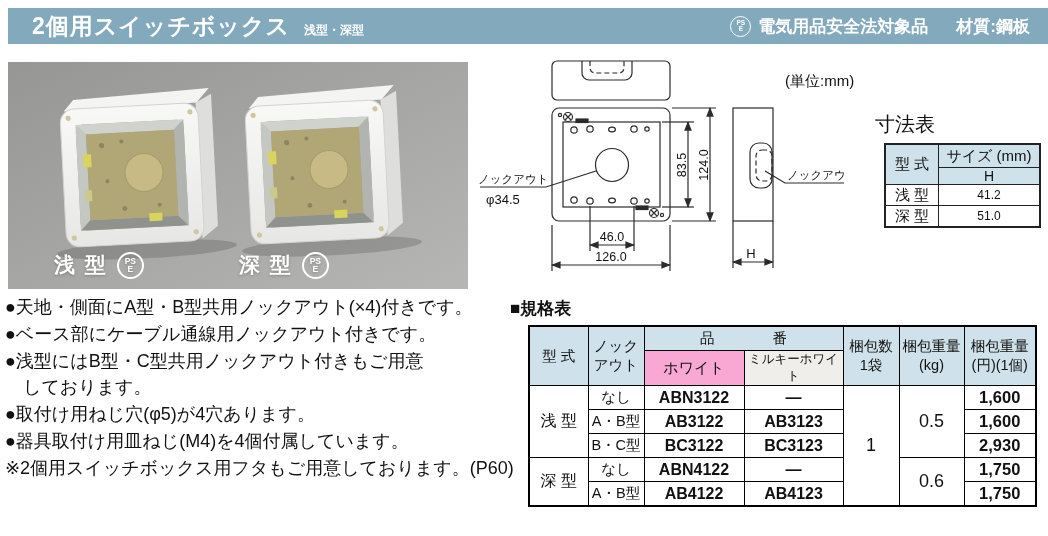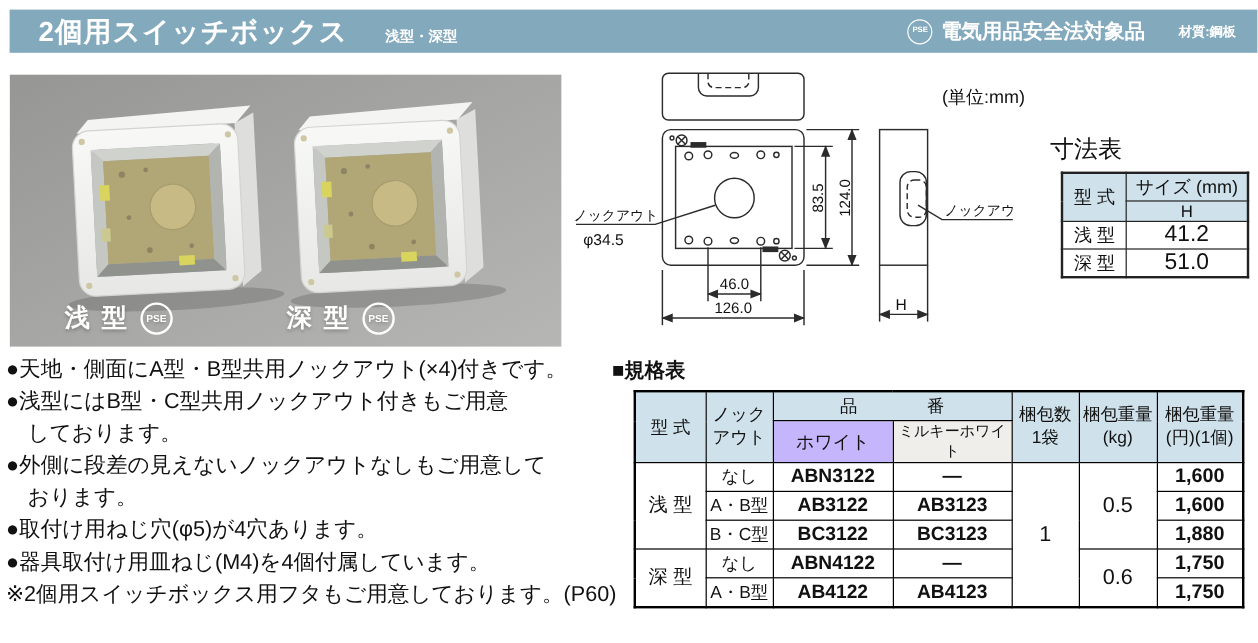--- a/index.html
+++ b/index.html
@@ -4,28 +4,28 @@
 <style>
   html,body{margin:0;padding:0;}
   body{
     width:1048px;height:536px;background:#ffffff;color:#111;
     font-family:"Liberation Sans","DejaVu Sans",sans-serif;
     position:relative;overflow:hidden;
   }
   
   .topbar{position:absolute;left:8px;top:8px;width:1040px;height:36px;background:#83a9bd;
     display:flex;align-items:center;justify-content:space-between;color:#fff;box-sizing:border-box;}
-  .topbar-left{display:flex;align-items:baseline;padding-left:24px;gap:17px;}
+  .topbar-left{display:flex;align-items:baseline;padding-left:24px;}
   .title{font-size:23px;font-weight:bold;letter-spacing:1px;}
   .subtitle{font-size:12px;font-weight:bold;margin-left:14px;}
   .topbar-right{display:flex;align-items:center;padding-right:18px;}
   .safety{font-size:17px;font-weight:bold;margin-left:7px;}
-  .material{font-size:11px;font-weight:bold;margin-left:28px;}
-  
-  .pse{display:inline-flex;align-items:center;justify-content:center;
+  .material{font-size:17px;font-weight:bold;margin-left:28px;}
+  
+  .pse{display:inline-flex;flex-direction:column;align-items:center;justify-content:center;
     border:1.6px solid #fff;border-radius:50%;width:21px;height:21px;font-weight:bold;
     line-height:1;box-sizing:border-box;flex:none;}
   .pse span{display:block;font-size:6.5px;letter-spacing:0;}
   .pse-lg{width:27px;height:27px;border-width:2px;}
   .pse-lg span{font-size:8.5px;}
   
   .photo{position:absolute;left:8px;top:62px;width:460px;height:227px;}
   .photo svg{display:block;}
   .photo-label{position:absolute;display:flex;align-items:center;gap:9px;color:#fff;
     font-size:21px;font-weight:bold;letter-spacing:2px;text-shadow:0 1px 3px rgba(0,0,0,.25);}
@@ -39,32 +39,32 @@
   .dim-block{position:absolute;left:873px;top:111px;}
   .dim-title{font-size:20px;margin:0 0 5px 2px;}
   .dim-tbl{border-collapse:collapse;border:2px solid #222;margin-left:11px;table-layout:fixed;}
   .dim-tbl th,.dim-tbl td{border:1px solid #222;text-align:center;vertical-align:middle;padding:0;}
   .dim-tbl th{background:#cfe1ea;font-weight:normal;font-size:15px;}
   .dim-tbl .c-model{width:52px;}
   .dim-tbl .c-size{width:100px;}
   .dim-tbl .r-size{height:22px;}
   .dim-tbl .r-sub{height:16px;font-size:14px;}
   .dim-tbl td{height:20px;font-size:15px;}
-  .dim-tbl td.val{font-size:19px;}
+  .dim-tbl td.val{font-size:12px;}
   
   .bullets{position:absolute;left:5px;top:294px;width:522px;font-size:18px;line-height:26.8px;}
   .bullet{white-space:pre-line;}
   
   .spec-title{position:absolute;left:510px;top:297px;font-size:17px;font-weight:bold;}
   .spec-tbl{position:absolute;left:528px;top:325px;border-collapse:collapse;border:2px solid #000;table-layout:fixed;}
   .spec-tbl th,.spec-tbl td{border:1px solid #000;text-align:center;vertical-align:middle;padding:0;overflow:hidden;}
   .spec-tbl th{background:#cfe1ea;font-weight:normal;font-size:14.5px;}
   .spec-tbl thead tr:first-child th{height:23px;}
   .spec-tbl thead tr:last-child th{height:23px;}
-  .spec-tbl th.white-col{background:#c4b5fd;font-size:15px;}
+  .spec-tbl th.white-col{background:#f9a8d4;font-size:15px;}
   .spec-tbl th.milky-col{background:#efeeea;font-size:12.5px;}
   .pre{white-space:pre-line;line-height:1.3;}
   .spec-tbl td{height:23px;font-size:18px;}
   .spec-tbl td.model{font-size:16px;}
   .spec-tbl td.ko{font-size:14.5px;}
   .spec-tbl td.code{font-weight:bold;font-size:16px;}
   .spec-tbl td.price{font-weight:bold;font-size:16.5px;}
 </style>
 </head>
 <body>
@@ -229,24 +229,23 @@
     <tr>
       <td>深 型</td>
       <td class="val">51.0</td>
     </tr>
   </tbody>
     </table>
 </div>
 
 <div class="bullets">
   <div class="bullet">●天地・側面にA型・B型共用ノックアウト(×4)付きです。</div>
+  <div class="bullet">●ベース部にケーブル通線用ノックアウト付きです。</div>
   <div class="bullet">●浅型にはB型・C型共用ノックアウト付きもご用意
 　しております。</div>
-  <div class="bullet">●外側に段差の見えないノックアウトなしもご用意して
-　おります。</div>
   <div class="bullet">●取付け用ねじ穴(φ5)が4穴あります。</div>
   <div class="bullet">●器具取付け用皿ねじ(M4)を4個付属しています。</div>
   <div class="bullet">※2個用スイッチボックス用フタもご用意しております。(P60)</div>
 </div>
 
 <div class="spec-title">■規格表</div>
 <table class="spec-tbl">
   <colgroup>
     <col style="width:59px">
       <col style="width:56px">
@@ -287,21 +286,21 @@
     <tr>
       <td class="ko">A・B型</td>
       <td class="code">AB3122</td>
       <td class="code">AB3123</td>
       <td class="price">1,600</td>
     </tr>
     <tr>
       <td class="ko">B・C型</td>
       <td class="code">BC3122</td>
       <td class="code">BC3123</td>
-      <td class="price">1,880</td>
+      <td class="price">2,930</td>
     </tr>
     <tr>
       <td rowspan="2" class="model">深 型</td>
       <td class="ko">なし</td>
       <td class="code">ABN4122</td>
       <td class="code">—</td>
       <td rowspan="2">0.6</td>
       <td class="price">1,750</td>
     </tr>
     <tr>

